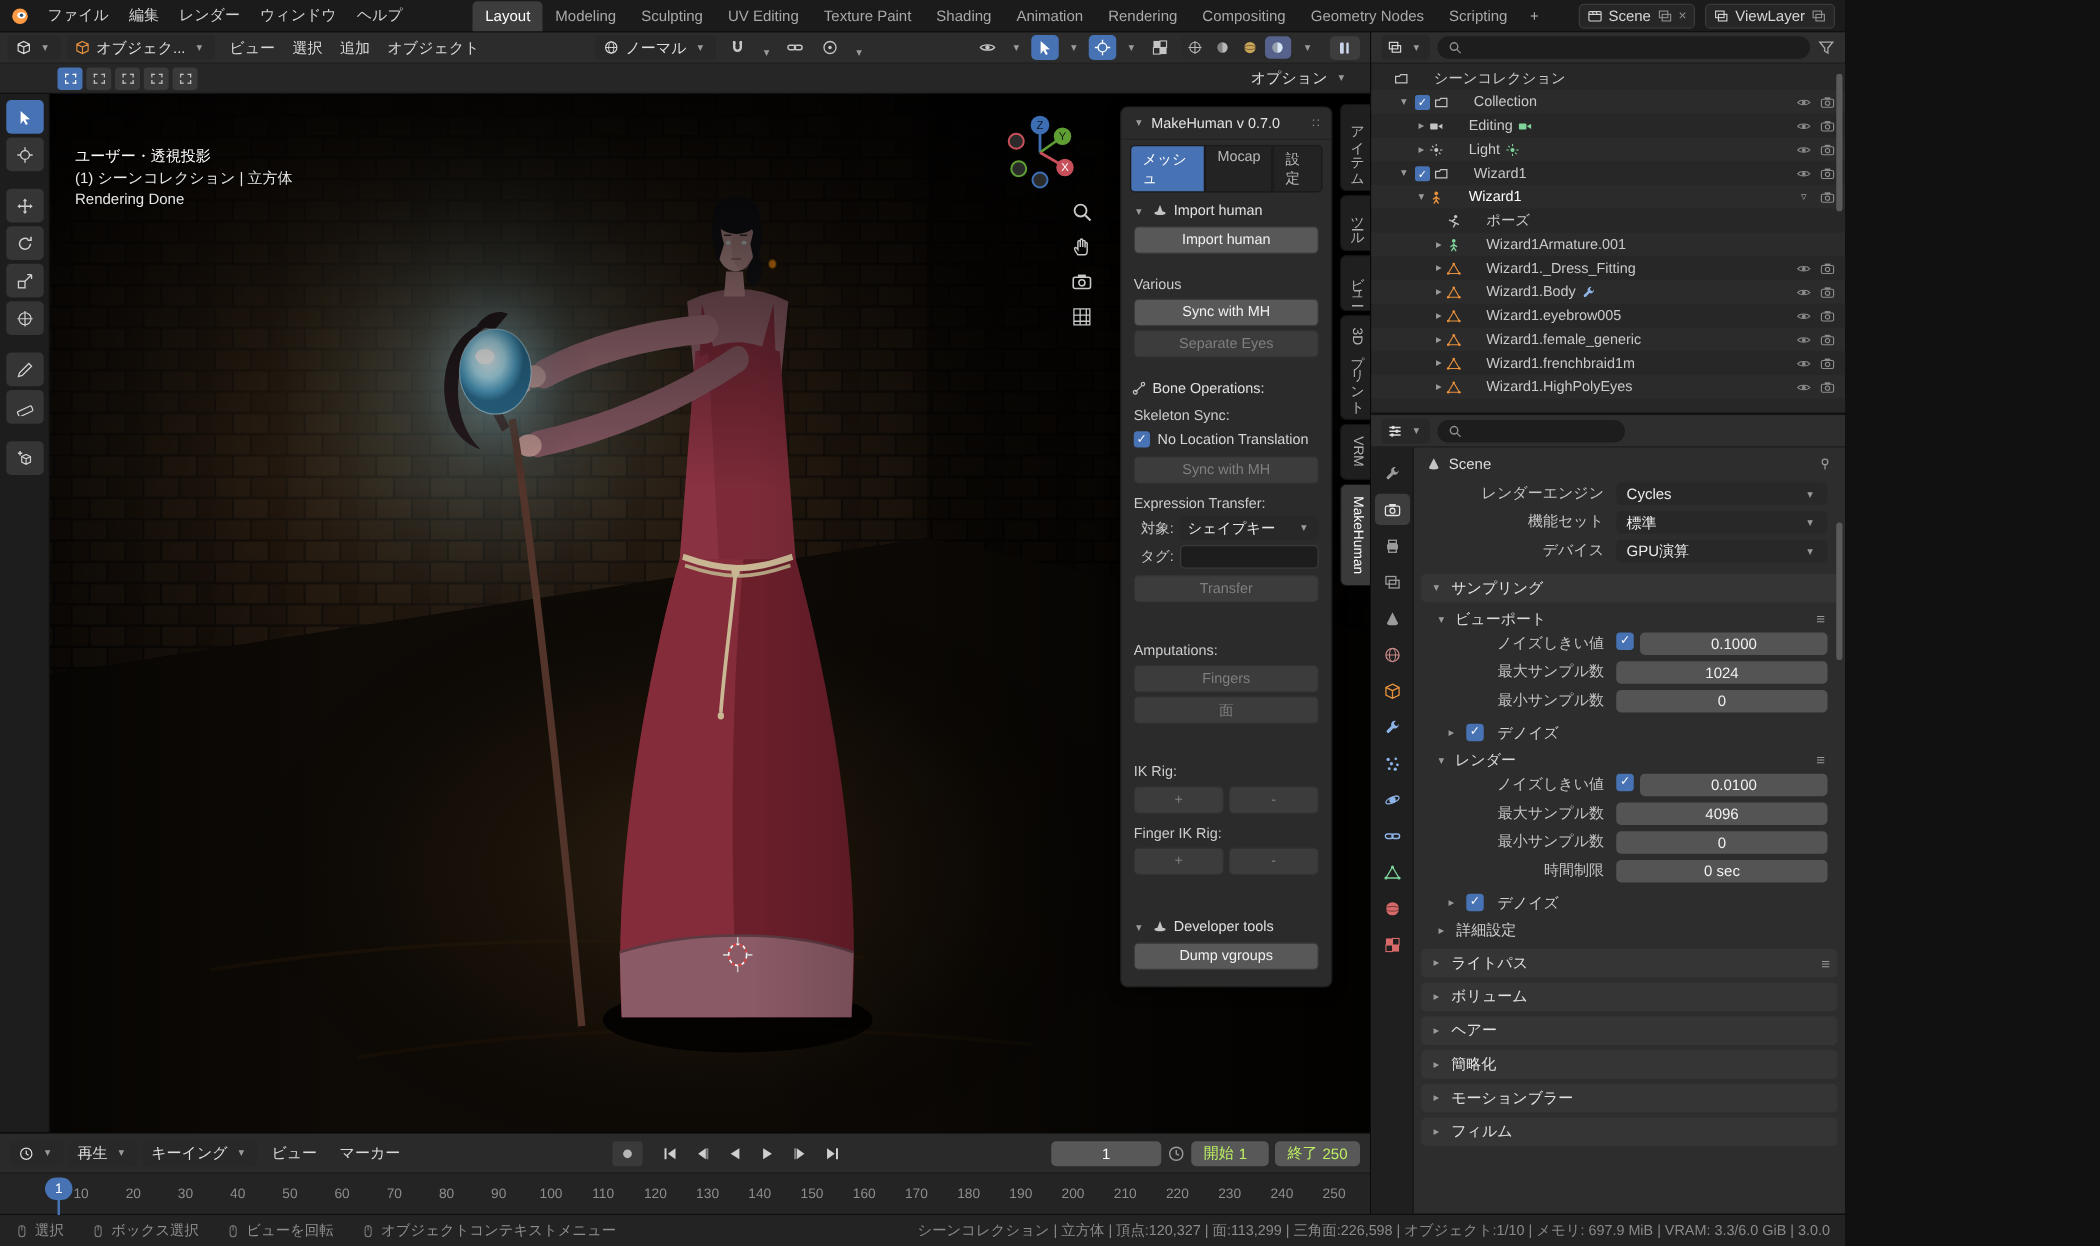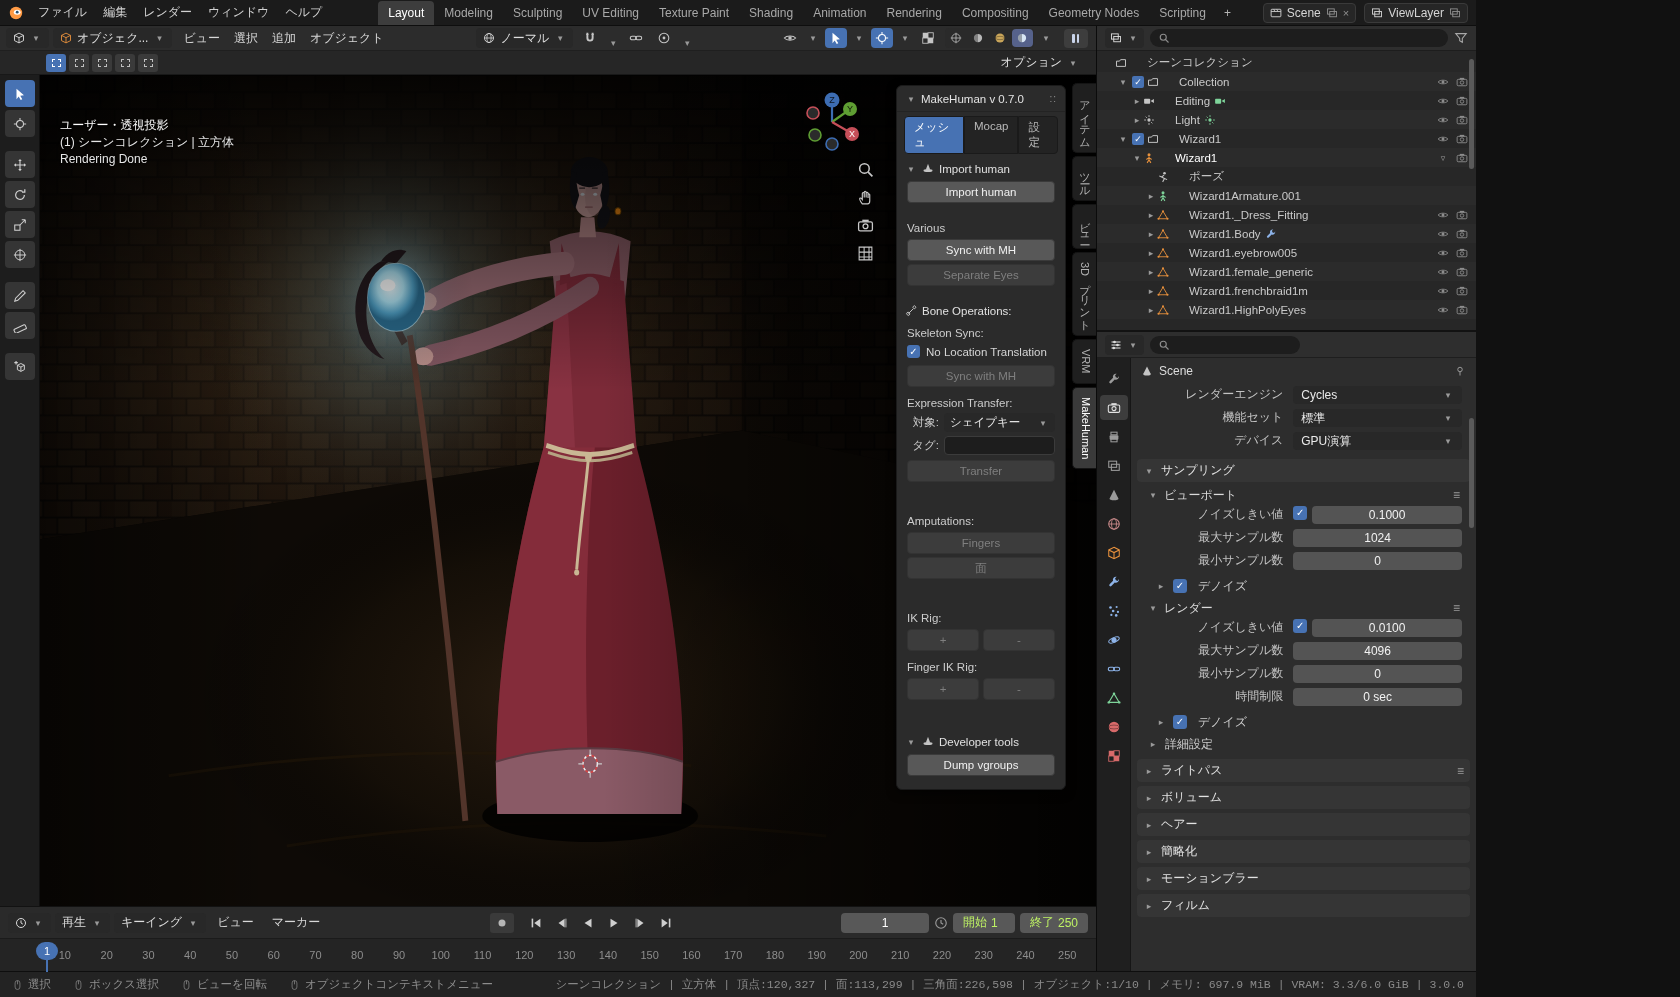--- a/index.html
+++ b/index.html
@@ -139,21 +139,21 @@
   .playhead { position:absolute; left:36px; top:3px; bottom:0; width:22px; z-index:2; }
   .playhead .chip { background:#4772b3; color:#fff; border-radius:9px; font-size:11px;
     height:18px; display:flex; align-items:center; justify-content:center; }
   .playhead .line { width:2px; background:#4772b3; margin:0 auto; height:12px; }
 
   
   .statusbar { height:26px; flex:none; background:#232323; border-top:1px solid #0e0e0e;
     display:flex; align-items:center; gap:22px; padding:0 12px; color:#8f8f8f; font-size:11.5px; }
   .sb-item { display:flex; align-items:center; gap:5px; }
   .sb-item .ic { width:11px; height:14px; color:#7e7e7e; }
-  .sb-right { margin-left:auto; color:#8a8a8a; white-space:nowrap;font-family:Liberation Mono, monospace; }
+  .sb-right { margin-left:auto; color:#8a8a8a; white-space:nowrap; }
 
   
   #outliner { height:306px; flex:none; background:#272727; display:flex; flex-direction:column;
     border-bottom:2px solid #121212; }
   .ol-header { height:25px; flex:none; background:#2e2e2e; border-bottom:1px solid #1d1d1d;
     display:flex; align-items:center; gap:6px; padding:0 8px; color:#b9b9b9; }
   .search-box { flex:1; height:18px; background:#1d1d1d; border-radius:9px; display:flex;
     align-items:center; gap:5px; padding:0 8px; color:#8d8d8d; }
   .ol-body { flex:1; position:relative; overflow:hidden; padding-top:2px; }
   .ol-row { height:19px; display:flex; align-items:center; padding:0 8px 0 6px;

